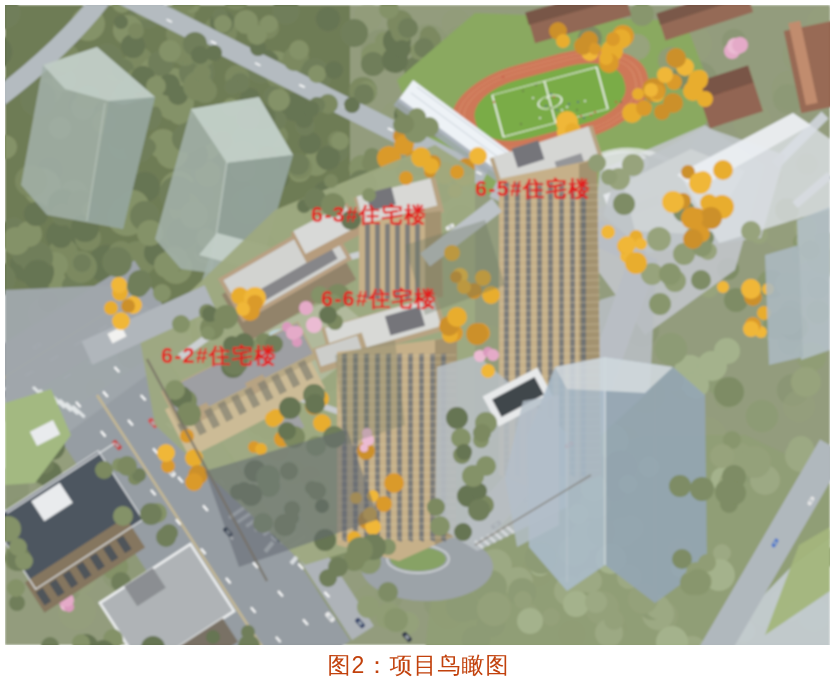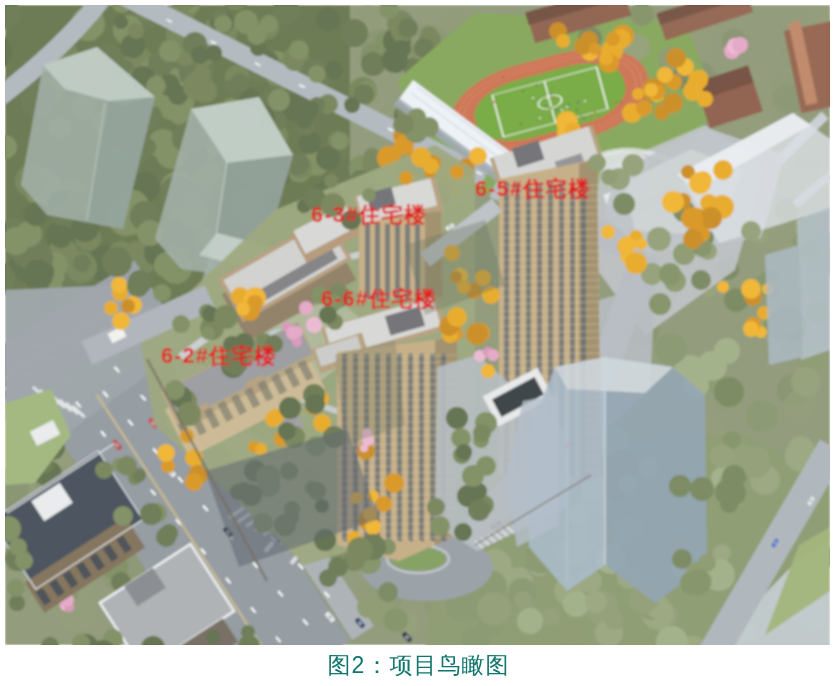--- a/index.html
+++ b/index.html
@@ -1,19 +1,19 @@
 <!DOCTYPE html>
 <html lang="zh"><head>
 <meta charset="utf-8">
 <title>项目鸟瞰图</title>
 <style>
 html,body{margin:0;padding:0;background:#ffffff;}
 body{width:837px;height:686px;position:relative;font-family:"Liberation Sans",sans-serif;overflow:hidden;}
 #photo{position:absolute;left:5px;top:5px;width:825px;height:640px;}
-#caption{position:absolute;left:0;top:650px;width:837px;text-align:center;font-size:23px;color:#0f766e;letter-spacing:1px;}
+#caption{position:absolute;left:0;top:650px;width:837px;text-align:center;font-size:23px;color:#c2410c;letter-spacing:1px;}
 </style>
 </head>
 <body>
 
 <svg id="photo" viewBox="0 0 825 640">
 <defs>
 <filter id="soft" x="-2%" y="-2%" width="104%" height="104%">
         <feGaussianBlur stdDeviation="1.0"></feGaussianBlur>
       </filter>
 </defs>

